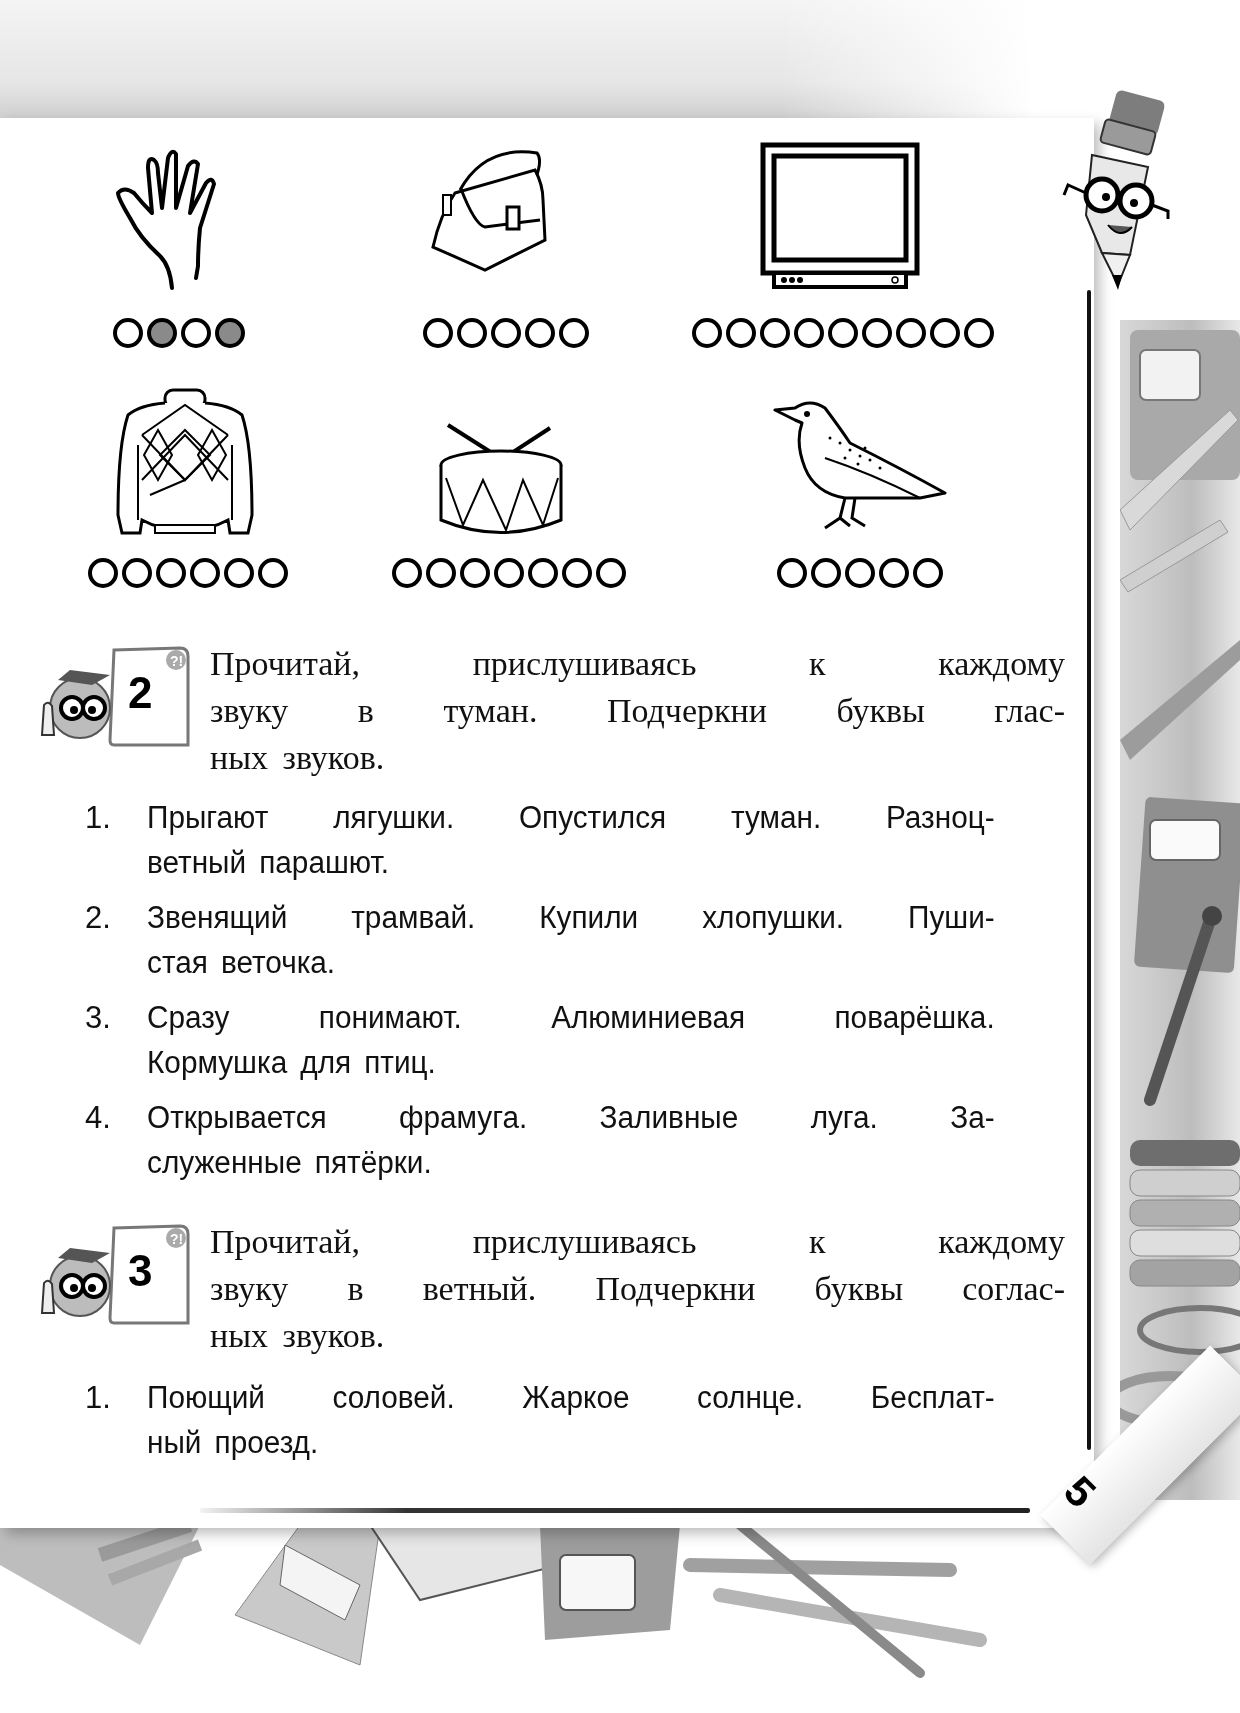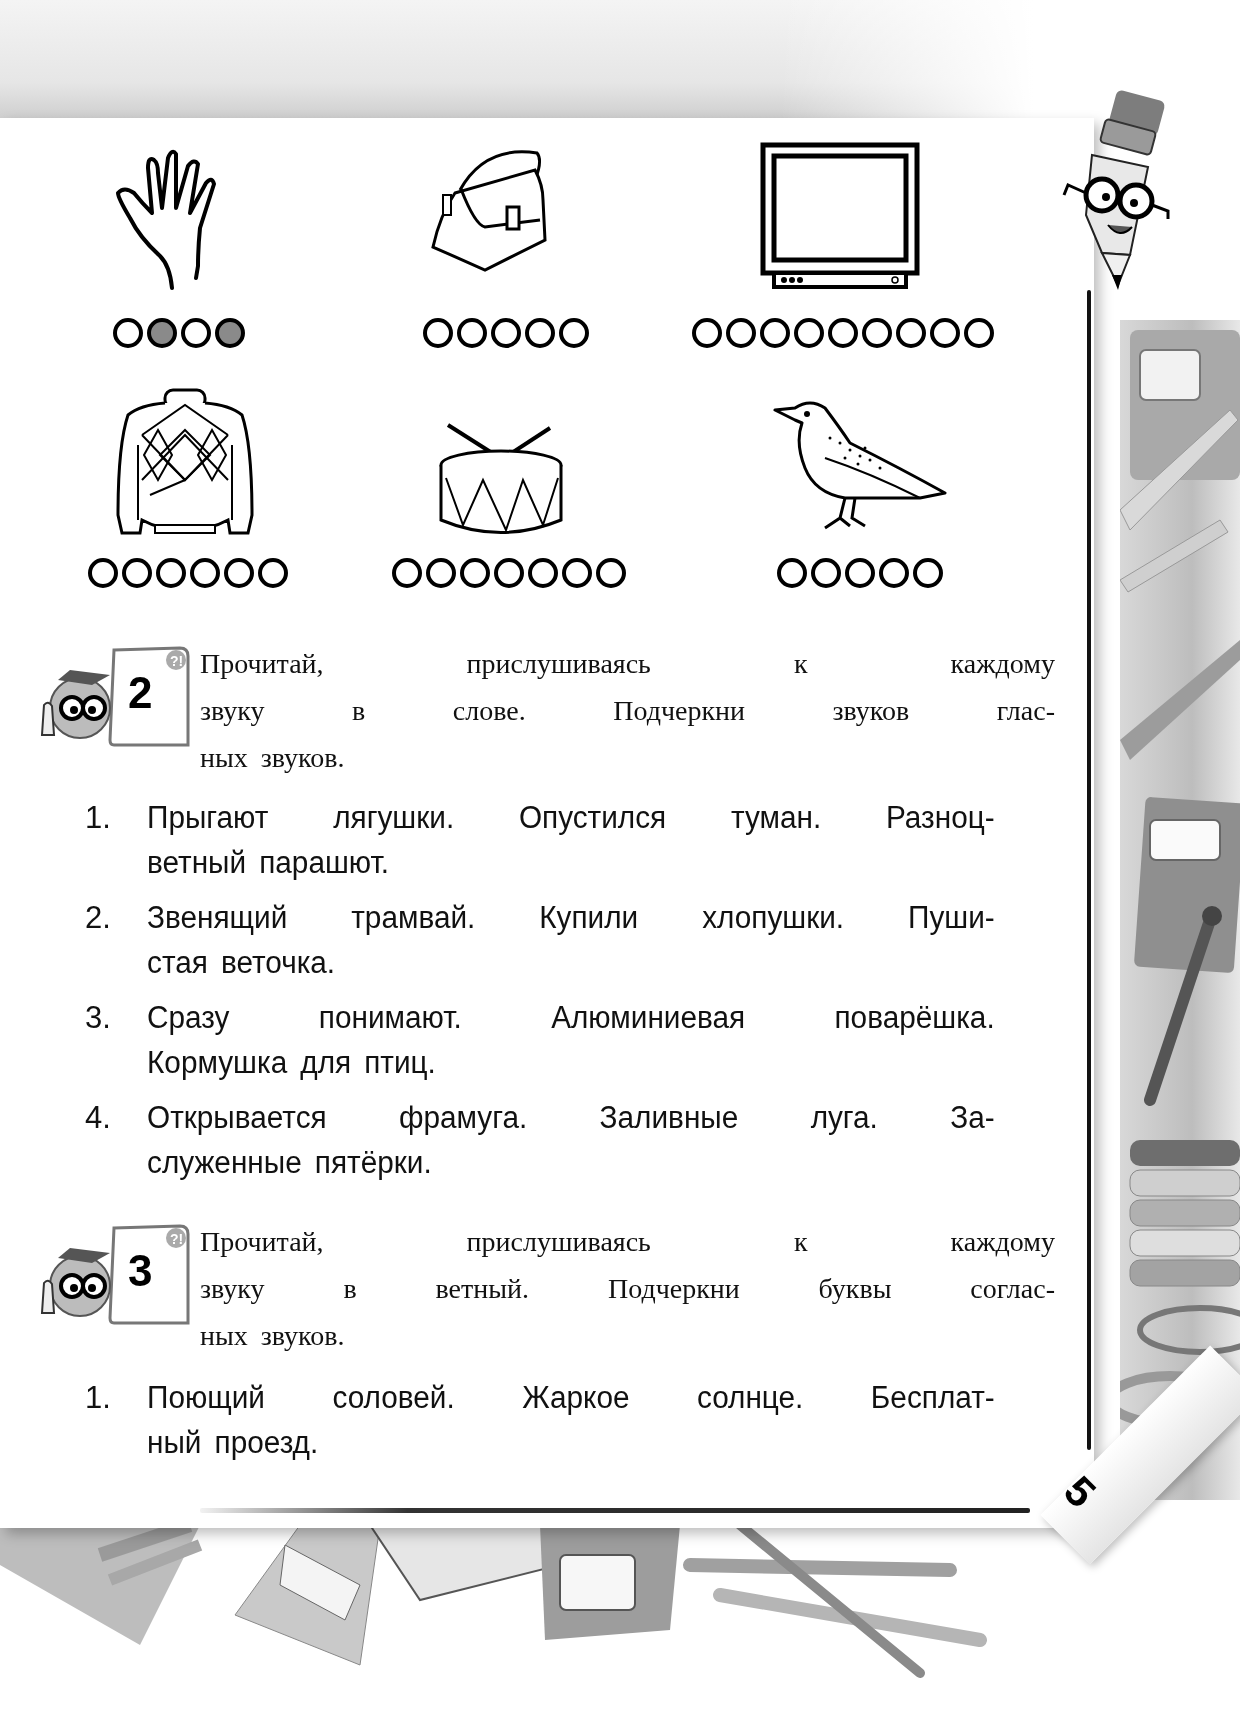--- a/index.html
+++ b/index.html
@@ -52,22 +52,22 @@
 
     
     .task-head { position: absolute; left: 30px; width: 1010px; }
     .task-badge { position: absolute; left: 0; top: 0; width: 175px; height: 115px; }
     .task-num {
       position: absolute; left: 98px; top: 28px;
       font-family: "Liberation Sans", sans-serif; font-weight: bold;
       font-size: 44px; color: #000;
     }
     .task-text {
-      position: absolute; left: 170px; top: 0; width: 855px;
-      font-family: "Liberation Serif", serif; font-size: 28px; line-height: 47px;
+      position: absolute; left: 180px; top: 0; width: 855px;
+      font-family: "Liberation Serif", serif; font-size: 34px; line-height: 47px;
       color: #111; text-align: justify; text-align-last: justify; word-spacing: 6px;
     }
     .task-text .last-line { display: block; text-align: center; text-align-last: left; }
 
     .exercise-list { position: absolute; left: 85px; width: 945px; }
     .ex-item { position: relative; padding-left: 62px; margin-bottom: 10px; }
     .ex-num {
       position: absolute; left: 0; top: 0;
       font-family: "Liberation Sans", sans-serif; font-size: 31px; line-height: 45px; color: #111;
     }
@@ -279,21 +279,21 @@
     <polygon points="40,30 80,35 62,45 28,40" fill="#555"></polygon>
     <circle cx="42" cy="68" r="11" fill="#fff" stroke="#000" stroke-width="4"></circle>
     <circle cx="64" cy="68" r="11" fill="#fff" stroke="#000" stroke-width="4"></circle>
     <circle cx="44" cy="70" r="4" fill="#000"></circle>
     <circle cx="62" cy="70" r="4" fill="#000"></circle>
     <path d="M12 95 L14 65 Q18 60 22 66 L24 95 Z" fill="#eee" stroke="#333" stroke-width="2"></path>
   </svg>
   <div class="task-num">2</div>
   <div class="task-text">
     <span style="display:block">Прочитай, прислушиваясь к каждому</span>
-    <span style="display:block">звуку в слове. Подчеркни звуков глас-</span>
+    <span style="display:block">звуку в туман. Подчеркни буквы глас-</span>
     <span class="last-line">ных звуков.</span>
   </div>
 </div>
 
 <div class="exercise-list" style="top:795px">
   <div class="ex-item">
     <span class="ex-num">1.</span>
     <div class="ex-text">
       <div style="text-align-last:justify">Прыгают лягушки. Опустился туман. Разноц-</div>
       <div>ветный парашют.</div>

